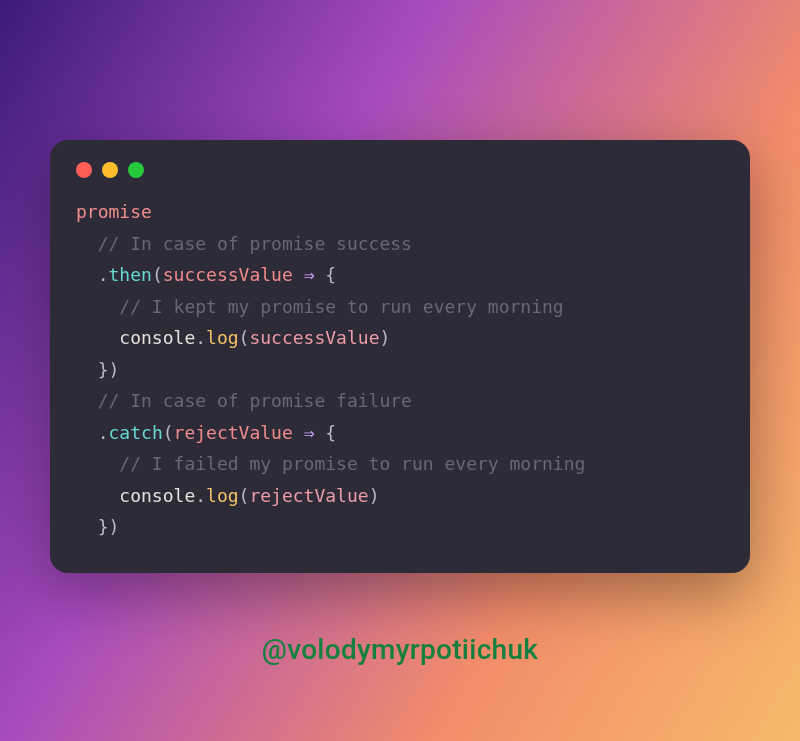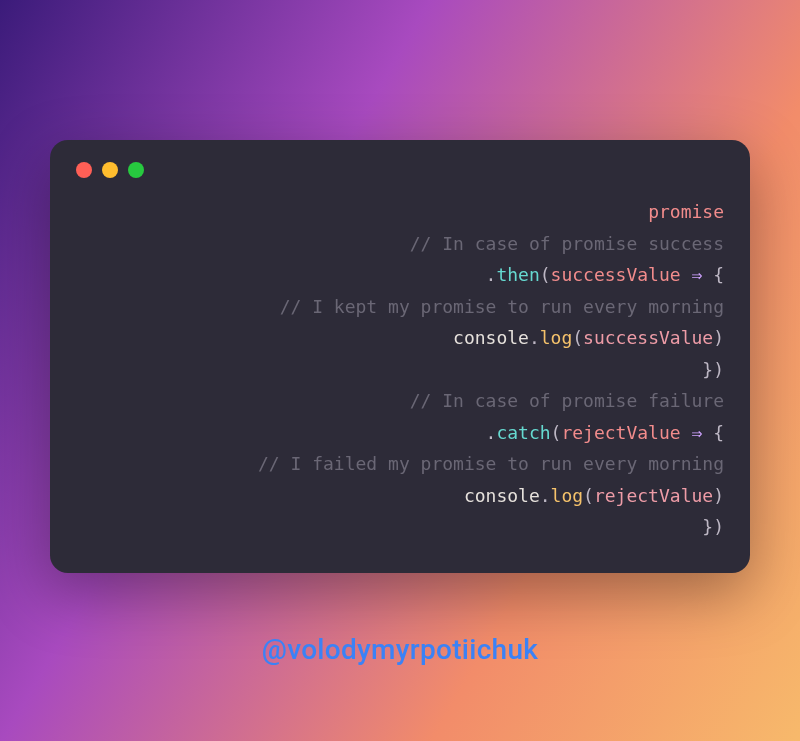--- a/index.html
+++ b/index.html
@@ -14,21 +14,20 @@
     padding: 0;
   }
 
   .window {
     margin-top: 140px;
     width: 700px;
     background: #2d2b38;
     border-radius: 18px;
     box-shadow: 0 20px 60px rgba(0,0,0,0.35);
     padding: 22px 26px 30px 26px;
-    text-align: right;
   }
 
   .traffic-lights {
     display: flex;
     gap: 10px;
     margin-bottom: 18px;
   }
   .dot {
     width: 16px;
     height: 16px;
@@ -51,21 +50,21 @@
   .tok-method  { color: #66d9d0; }   
   .tok-method2 { color: #f5c26b; }   
   .tok-comment { color: #6a6775; }
   .tok-obj     { color: #e6e1dc; }   
   .tok-arrow   { color: #cfa3ff; }   
   .tok-arg     { color: #ee9ca7; }   
   .tok-brace   { color: #bdb7c4; }
 
   .handle {
     margin-top: 60px;
-    color: #3b82f6;
+    color: #15803d;
     font-family: -apple-system, BlinkMacSystemFont, "Segoe UI", Roboto, sans-serif;
     font-size: 28px;
     font-weight: 500;
     letter-spacing: 0.3px;
   }
 </style>
 </head>
 <body>
 
 <div class="window">

